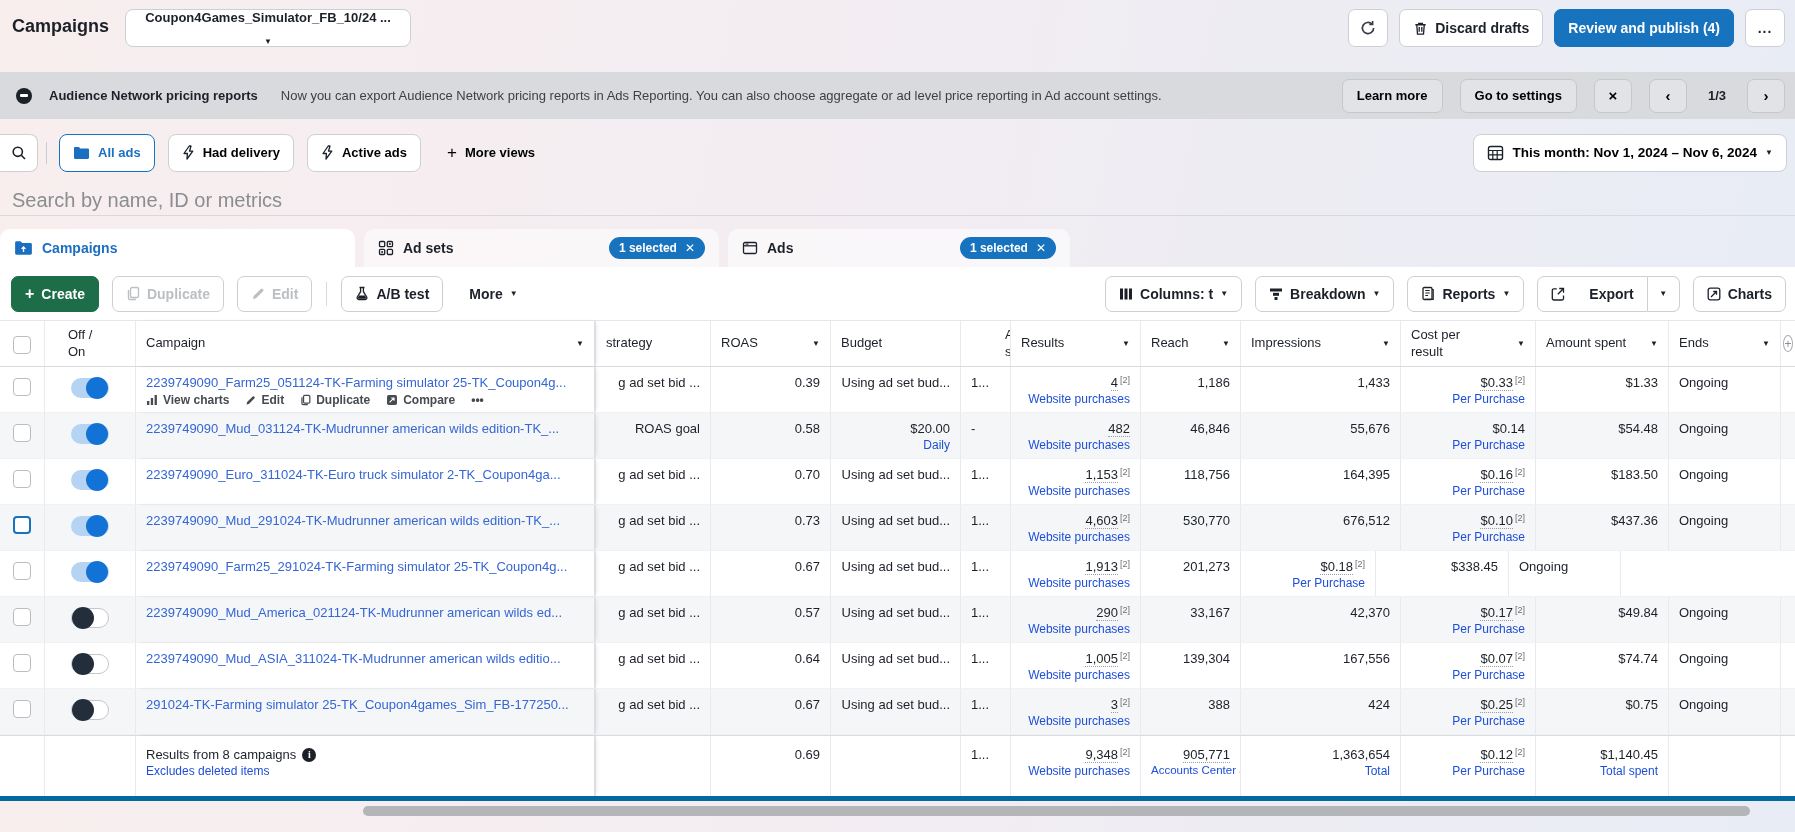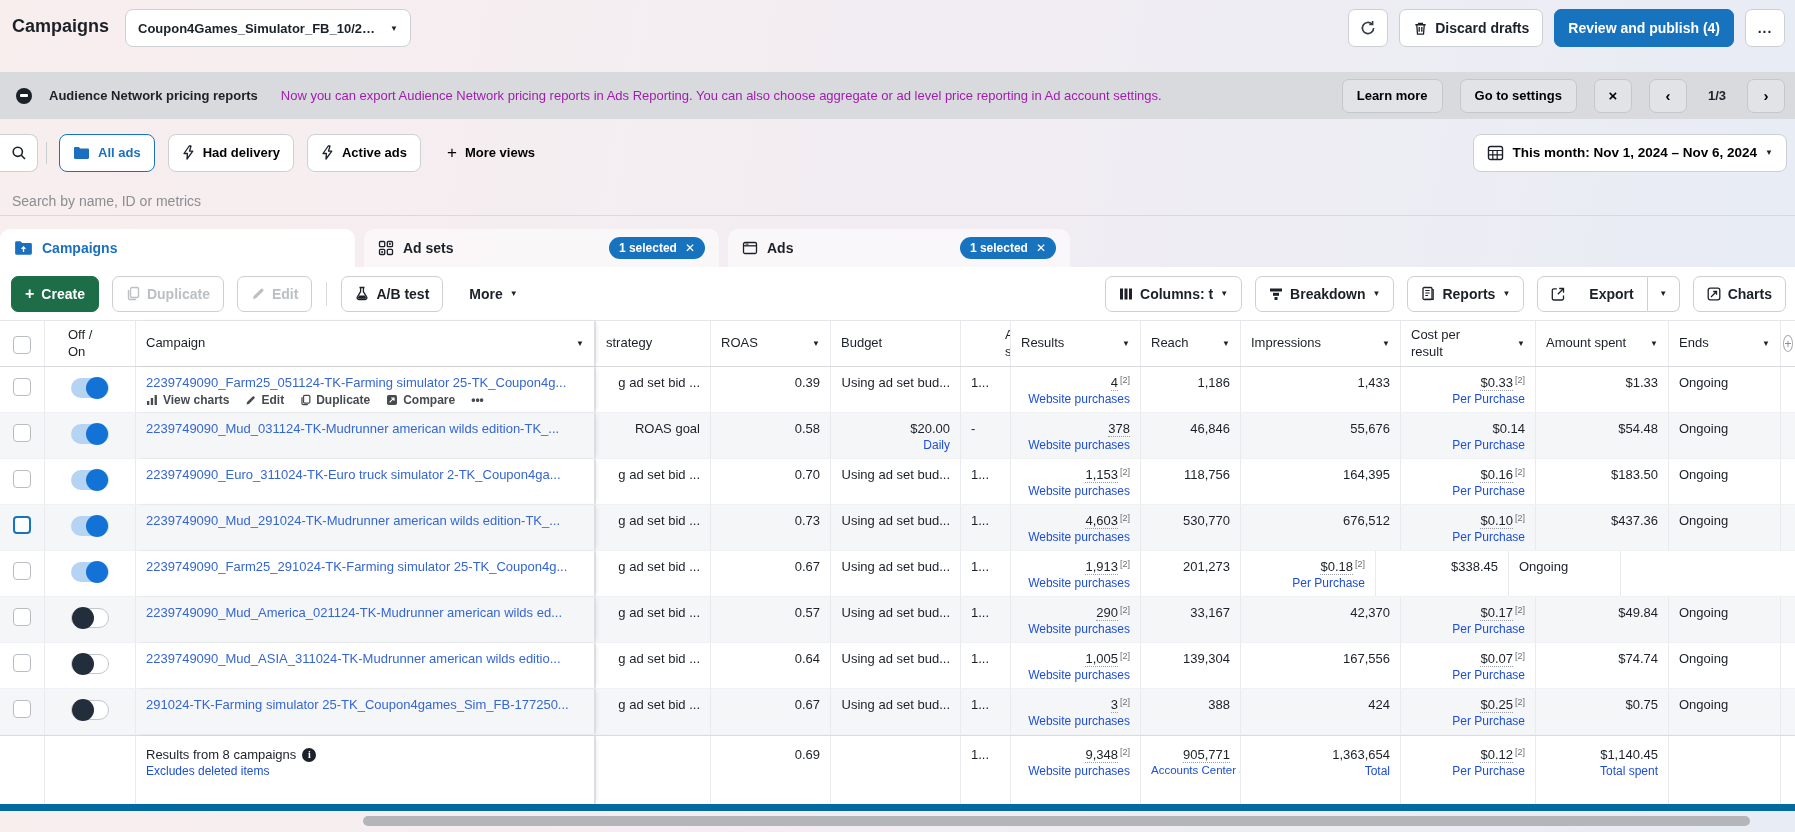--- a/index.html
+++ b/index.html
@@ -4,53 +4,53 @@
 <style>
   * { margin:0; padding:0; box-sizing:border-box; }
   html,body { width:1795px; height:832px; overflow:hidden; }
   body { font-family:"Liberation Sans","DejaVu Sans",sans-serif; color:#1c2028; background:#f4eff2; }
   .app { width:1795px; height:832px; display:flex; flex-direction:column; }
   .hero { background:linear-gradient(100deg,#f8eeee 0%,#f3edf2 45%,#e8ecf5 100%); }
 
   
   .topbar { height:72px; display:flex; align-items:flex-start; padding:9px 10px 0 12px; }
   .page-title { font-size:18px; font-weight:700; padding-top:7px; }
-  .acct-dd { margin-left:16px; width:286px; height:38px; background:#fff; border:1px solid #ccd0d5; border-radius:8px; display:flex; align-items:center; padding:0 12px; gap:8px; cursor:pointer; }
+  .acct-dd { margin-left:16px; width:286px; height:38px; background:#fff; border:1px solid #ccd0d5; border-radius:8px; display:flex; align-items:center; padding:0 12px; gap:8px; cursor:pointer;flex-direction:column; }
   .acct-dd .txt { font-size:13px; font-weight:600; white-space:nowrap; overflow:hidden; text-overflow:ellipsis; flex:1; }
   .caret { font-size:8px; color:#1c2028; flex:none; }
   .topbar .spacer { flex:1; }
   .btn { display:inline-flex; align-items:center; justify-content:center; gap:7px; background:#fff; border:1px solid #ccd0d5; border-radius:7px; height:38px; font-size:14px; font-weight:600; color:#1c2028; padding:0 13px; cursor:pointer; white-space:nowrap; }
   .btn.icon-only { width:40px; padding:0; }
   .btn.primary { background:#1873bf; border-color:#1873bf; color:#fff; }
   .topbar .btn { margin-left:11px; }
 
   
   .banner { height:47px; background:#d8dade; display:flex; align-items:center; padding:0 10px 0 16px; gap:17px; }
   .banner-ico { width:16px; height:16px; border-radius:50%; background:#1c2028; color:#fff; display:flex; align-items:center; justify-content:center; flex:none; }
   .banner-ico::after { content:""; width:8px; height:2.5px; background:#fff; border-radius:1px; }
   .banner-title { font-size:13px; font-weight:700; white-space:nowrap; }
-  .banner-msg { font-size:13px; color:#a21caf; flex:1; margin-left:6px; white-space:nowrap; overflow:hidden; text-overflow:ellipsis; }
+  .banner-msg { font-size:13px; color:#404040; flex:1; margin-left:6px; white-space:nowrap; overflow:hidden; text-overflow:ellipsis; }
   .bbtn { background:#e1e3e7; border:1px solid #c4c7cc; border-radius:7px; height:34px; font-size:13px; font-weight:600; display:inline-flex; align-items:center; padding:0 14px; cursor:pointer; white-space:nowrap; }
   .bbtn.sq { width:38px; justify-content:center; padding:0; font-size:15px; }
   .pageind { font-size:13px; font-weight:600; padding:0 4px; }
 
   
   .filterrow { height:67px; display:flex; align-items:center; padding:0 8px 0 0; }
   .chip { background:#fff; border:1px solid #ccd0d5; border-radius:8px; height:38px; display:inline-flex; align-items:center; gap:8px; font-size:13px; font-weight:600; padding:0 13px; cursor:pointer; white-space:nowrap; }
   .chip.search-chip { width:38px; justify-content:center; padding:0; border-radius:0 8px 8px 0; border-left:none; }
   .chip.active { border:1px solid #1873bf; color:#1a6fc0; }
   .vsep { width:1px; height:22px; background:#c9ccd1; margin:0 12px 0 8px; }
   .chip.ghost { border:none; background:transparent; font-weight:600; }
   .filterrow .gap { margin-left:13px; }
   .filterrow .spacer { flex:1; }
   .date-chip { font-size:13.5px; }
 
   
   .searchrow { height:30px; border-bottom:1px solid #d7d9de; display:flex; align-items:center; padding:0 12px; }
-  .searchrow input { border:none; outline:none; background:transparent; font-size:14px; width:600px; color:#1c2028; font-family:inherit; }
+  .searchrow input { border:none; outline:none; background:transparent; font-size:20px; width:600px; color:#1c2028; font-family:inherit; }
   .searchrow input::placeholder { color:#8a8d91; }
 
   
   .tabstrip { height:51px; display:flex; align-items:flex-end; }
   .tab { height:38px; display:flex; align-items:center; padding:0 14px; border-radius:10px 10px 0 0; gap:9px; cursor:pointer; }
   .tab .lbl { font-size:14px; font-weight:700; }
   .tab.campaigns { width:355px; background:#fff; }
   .tab.campaigns .lbl { color:#1a6fc0; }
   .tab.mid { width:355px; background:rgba(255,255,255,.55); margin-left:9px; }
   .tab.mid2 { width:342px; }
@@ -111,21 +111,21 @@
   .toggle.off { background:#fff; border:1px solid #c3c6cb; }
   .toggle.off::after { content:""; position:absolute; left:0px; top:-2px; width:22px; height:22px; border-radius:50%; background:#232e3d; }
   .camp-link { color:#3566d4; text-decoration:none; display:block; white-space:nowrap; overflow:hidden; cursor:pointer; }
   .row-actions { display:flex; align-items:center; gap:16px; margin-top:3px; color:#464b50; font-size:12px; font-weight:600; }
   .ract { display:inline-flex; align-items:center; gap:5px; cursor:pointer; white-space:nowrap; }
   .sub { color:#1d4ed8; font-size:12px; margin-top:2px; white-space:nowrap; }
   .dotted { border-bottom:1px dotted #9a9da3; }
   .supnote { font-size:9px; color:#6b6e72; vertical-align:top; margin-left:2px; }
   .cellmain { white-space:nowrap; }
 
-  .summary { height:76px; border-bottom:7px solid #0369a1; border-top:1px solid #dadce0; background:#fff; }
+  .summary { height:66px; border-bottom:5px solid #0369a1; border-top:1px solid #dadce0; background:#fff; }
   .summary .td { padding-top:11px; }
   .sumlabel { font-size:13px; display:flex; align-items:center; gap:6px; white-space:nowrap; }
   .info-ico { width:14px; height:14px; border-radius:50%; background:#1c2028; color:#fff; font-size:10px; font-weight:700; display:inline-flex; align-items:center; justify-content:center; font-family:"Liberation Serif",serif; }
 
   
   .bottom { height:32px; background:linear-gradient(100deg,#f8eeee 0%,#f3edf2 45%,#e8ecf5 100%); position:relative; }
   .hthumb { position:absolute; left:363px; top:5px; width:1387px; height:10px; border-radius:5px; background:#b3b5b9; cursor:pointer; }
 
   svg { display:block; flex:none; }
 </style>
@@ -523,21 +523,21 @@
 
     </div>
     <div class="td c-strat"><span class="cellmain">ROAS goal</span></div>
     <div class="td c-roas num"><span class="cellmain">0.58</span></div>
     <div class="td c-budget num">
       <div class="cellmain">$20.00</div>
       <div class="sub budget-sub">Daily</div>
     </div>
     <div class="td c-att"><span>-</span></div>
     <div class="td c-results num">
-      <div class="cellmain"><span class="dotted results-val">378</span></div>
+      <div class="cellmain"><span class="dotted results-val">482</span></div>
       <div class="sub">Website purchases</div>
     </div>
     <div class="td c-reach num"><span class="cellmain">46,846</span></div>
     <div class="td c-impr num"><span class="cellmain">55,676</span></div>
     <div class="td c-cpr num">
       <div class="cellmain"><span class="cpr-val">$0.14</span></div>
       <div class="sub">Per Purchase</div>
     </div>
     <div class="td c-spent num"><span class="cellmain">$54.48</span></div>
     <div class="td c-ends"><span class="cellmain">Ongoing</span></div>

